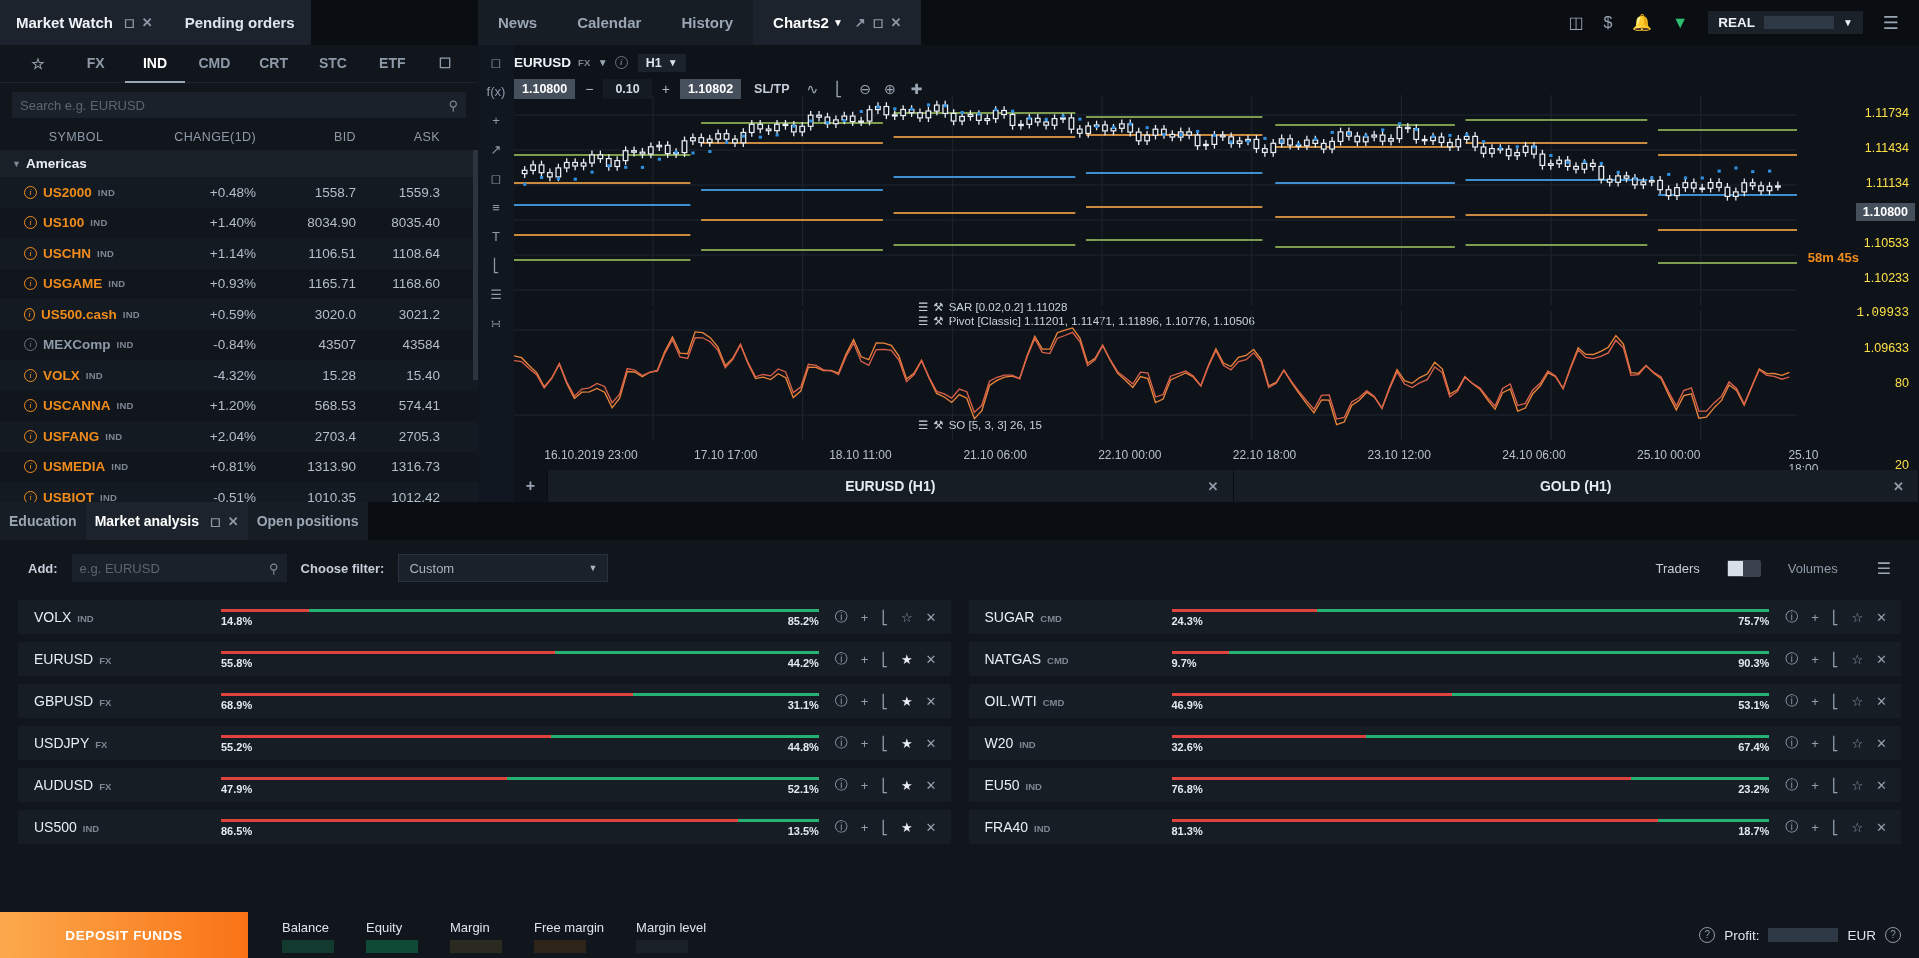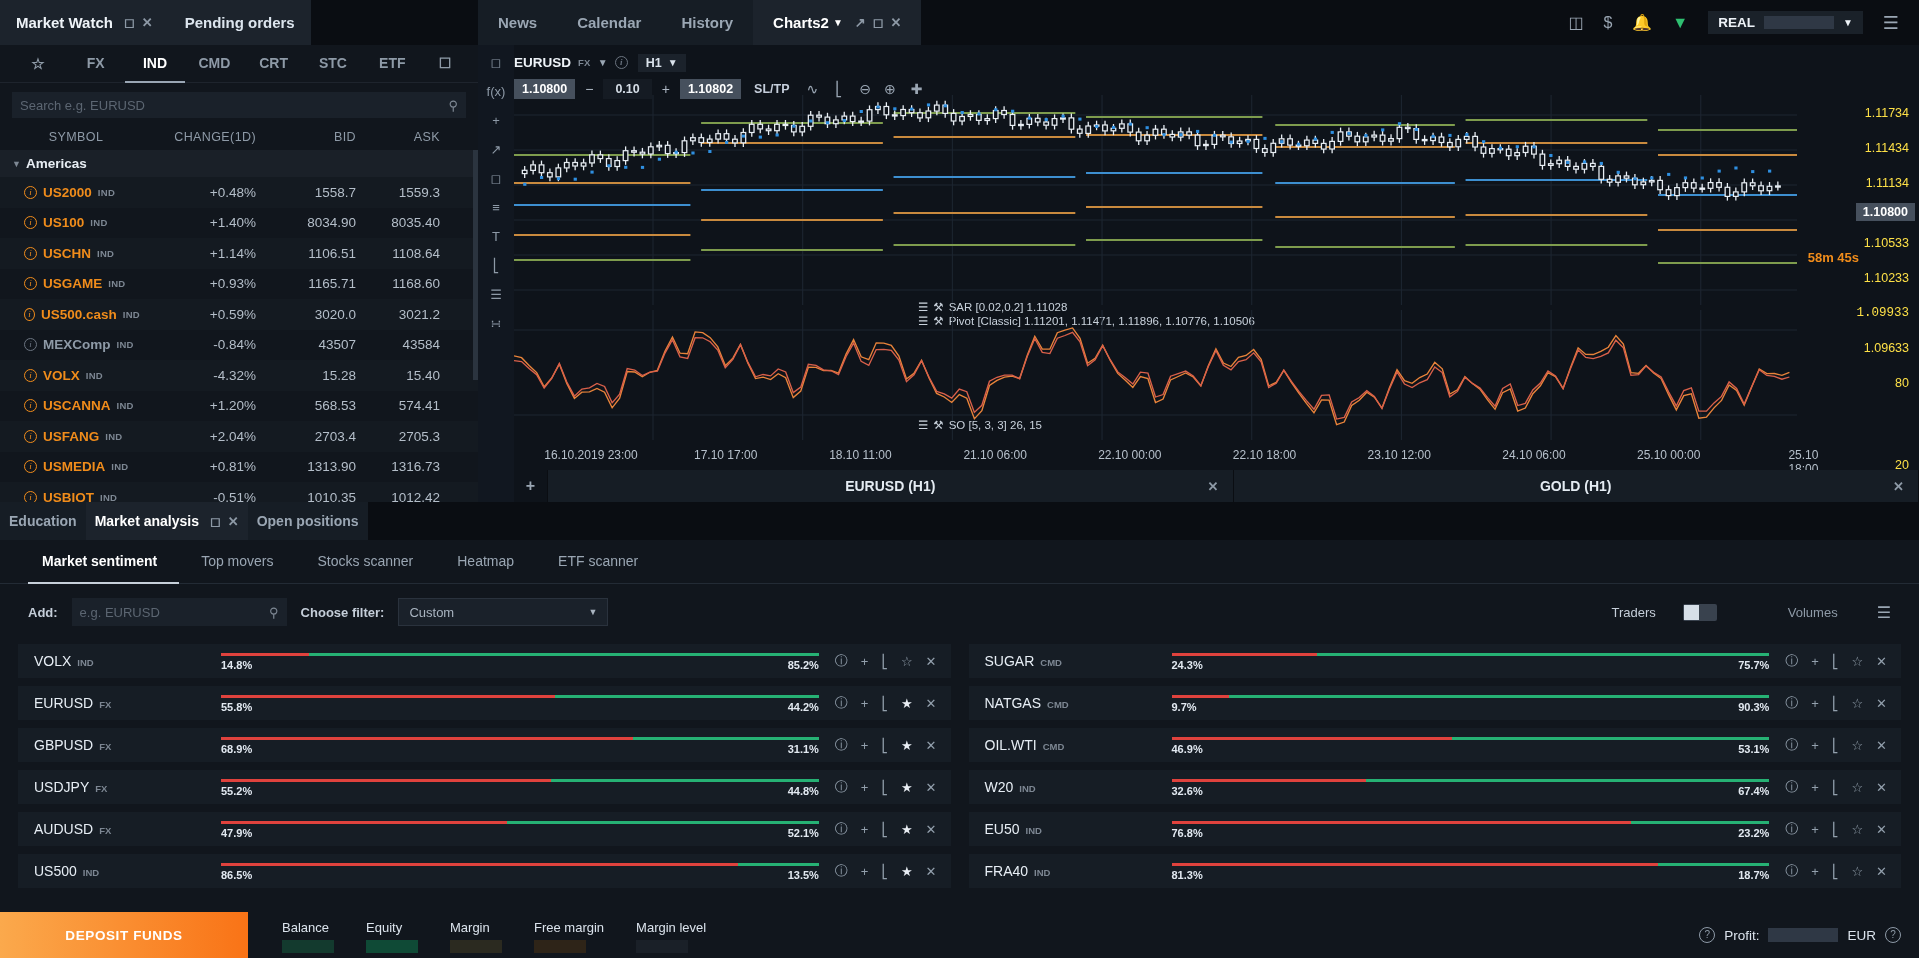--- a/index.html
+++ b/index.html
@@ -916,45 +916,38 @@
       <div class="ma-tab active">
         <span>Market analysis</span>
         <span class="tabicons">
           <span>◻</span>
           <span>✕</span>
         </span>
       </div>
       <div class="ma-tab">Open positions</div>
     </div>
 
-    <div class="sub-tabs">
-      <div class="sub-tab active">Market sentiment</div>
-      <div class="sub-tab">Top movers</div>
-      <div class="sub-tab">Stocks scanner</div>
-      <div class="sub-tab">Heatmap</div>
-      <div class="sub-tab">ETF scanner</div>
-    </div>
 
     <div class="filters">
       <span class="lbl">Add:</span>
       <div class="add-input">
         <input type="text" placeholder="e.g. EURUSD" style="">
         <span style="color:#7e8894;font-size:13px;">⚲</span>
       </div>
       <span class="lbl">Choose filter:</span>
       <div class="sel-box">
         <span>Custom</span>
         <span style="font-size:9px;">▼</span>
       </div>
       <div class="tv-toggle">
         <span>Traders</span>
         <span class="switch">
             <i></i>
           </span>
-        <span style="color:#8e9aa7;margin-left:44px;">Volumes</span>
+        <span style="color:#8e9aa7;">Volumes</span>
         <span class="burger" style="margin-left:12px;">☰</span>
       </div>
     </div>
 
     <div class="sent-cols">
       <div class="sent-col" id="sent-left">
           <div class="sent-row">
             <div class="name">
               <span>VOLX</span>
               <span class="tg">IND</span>

